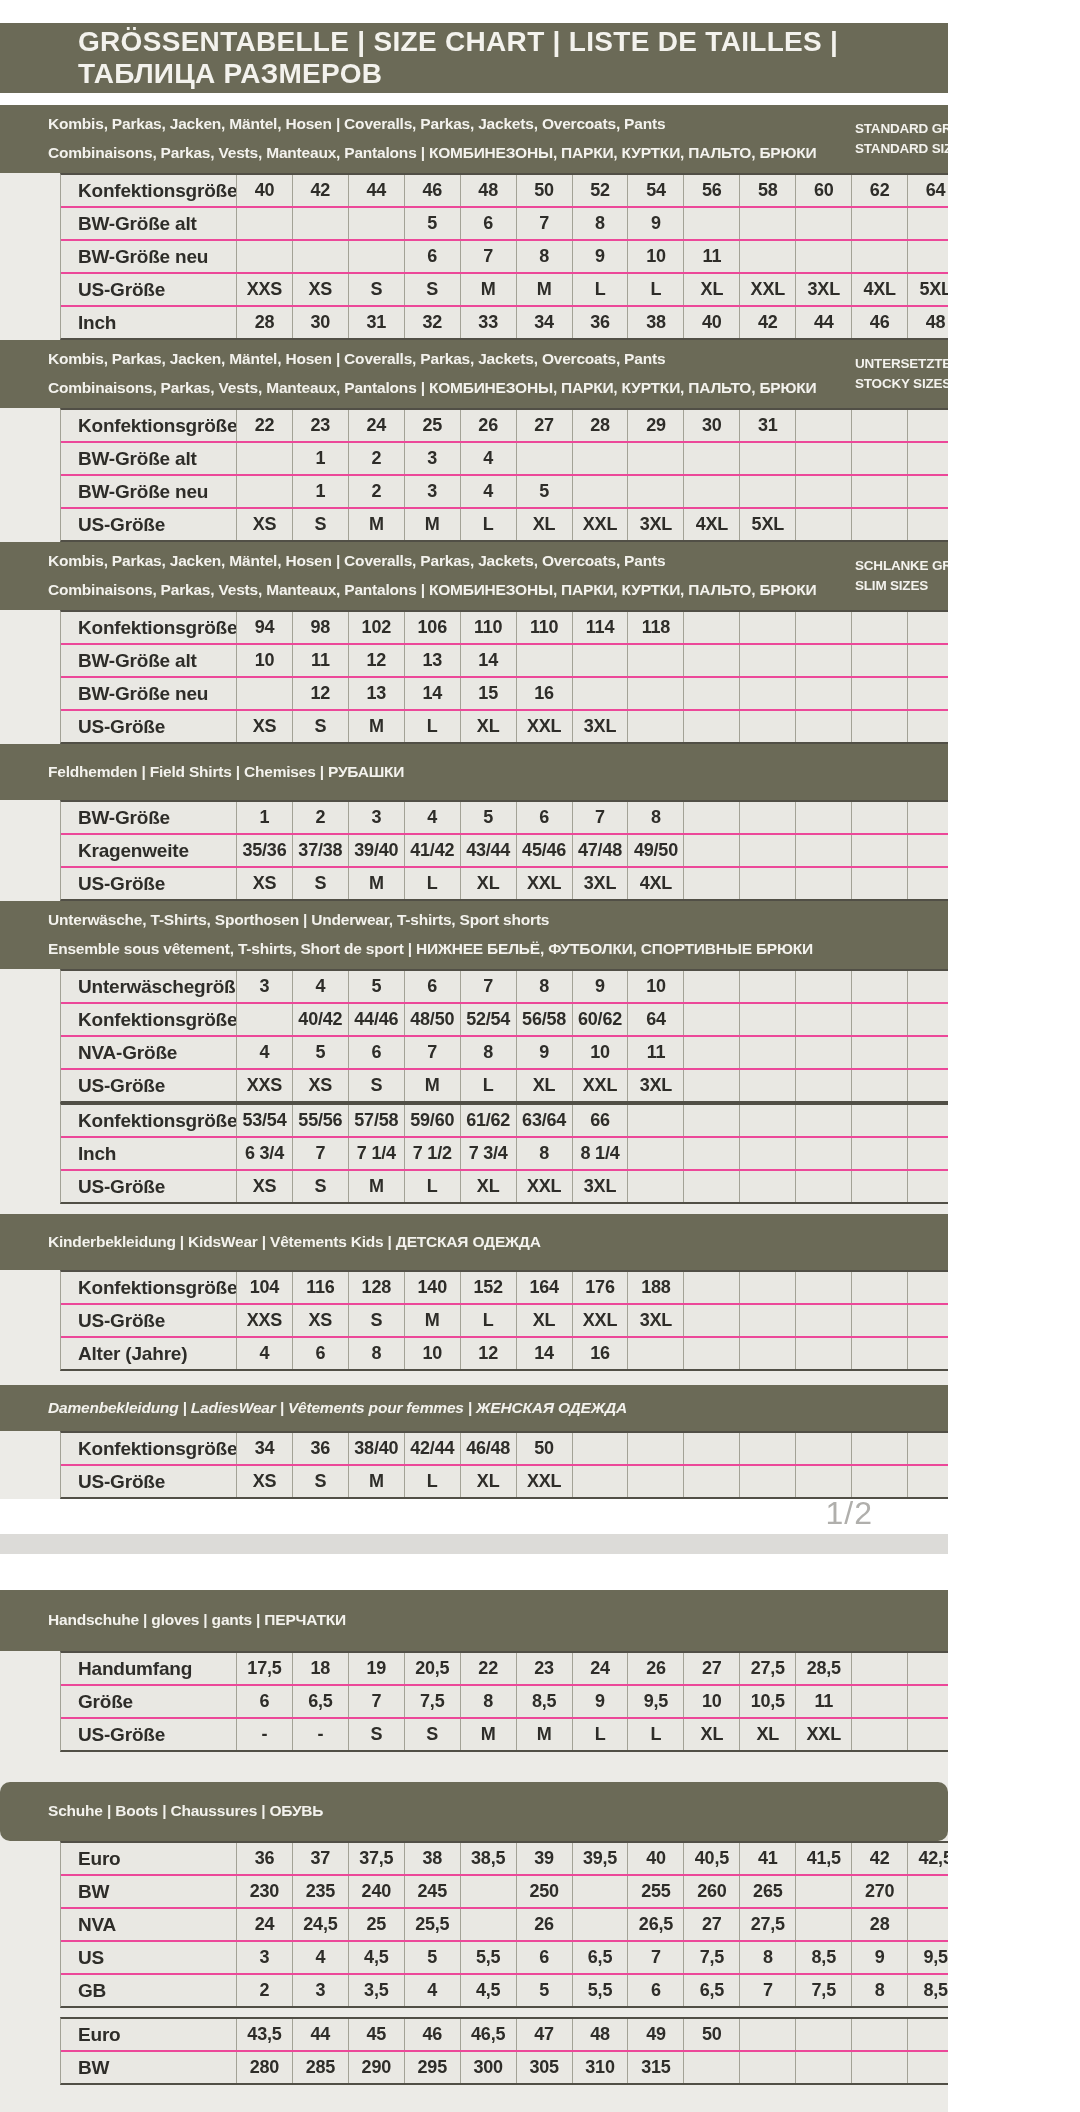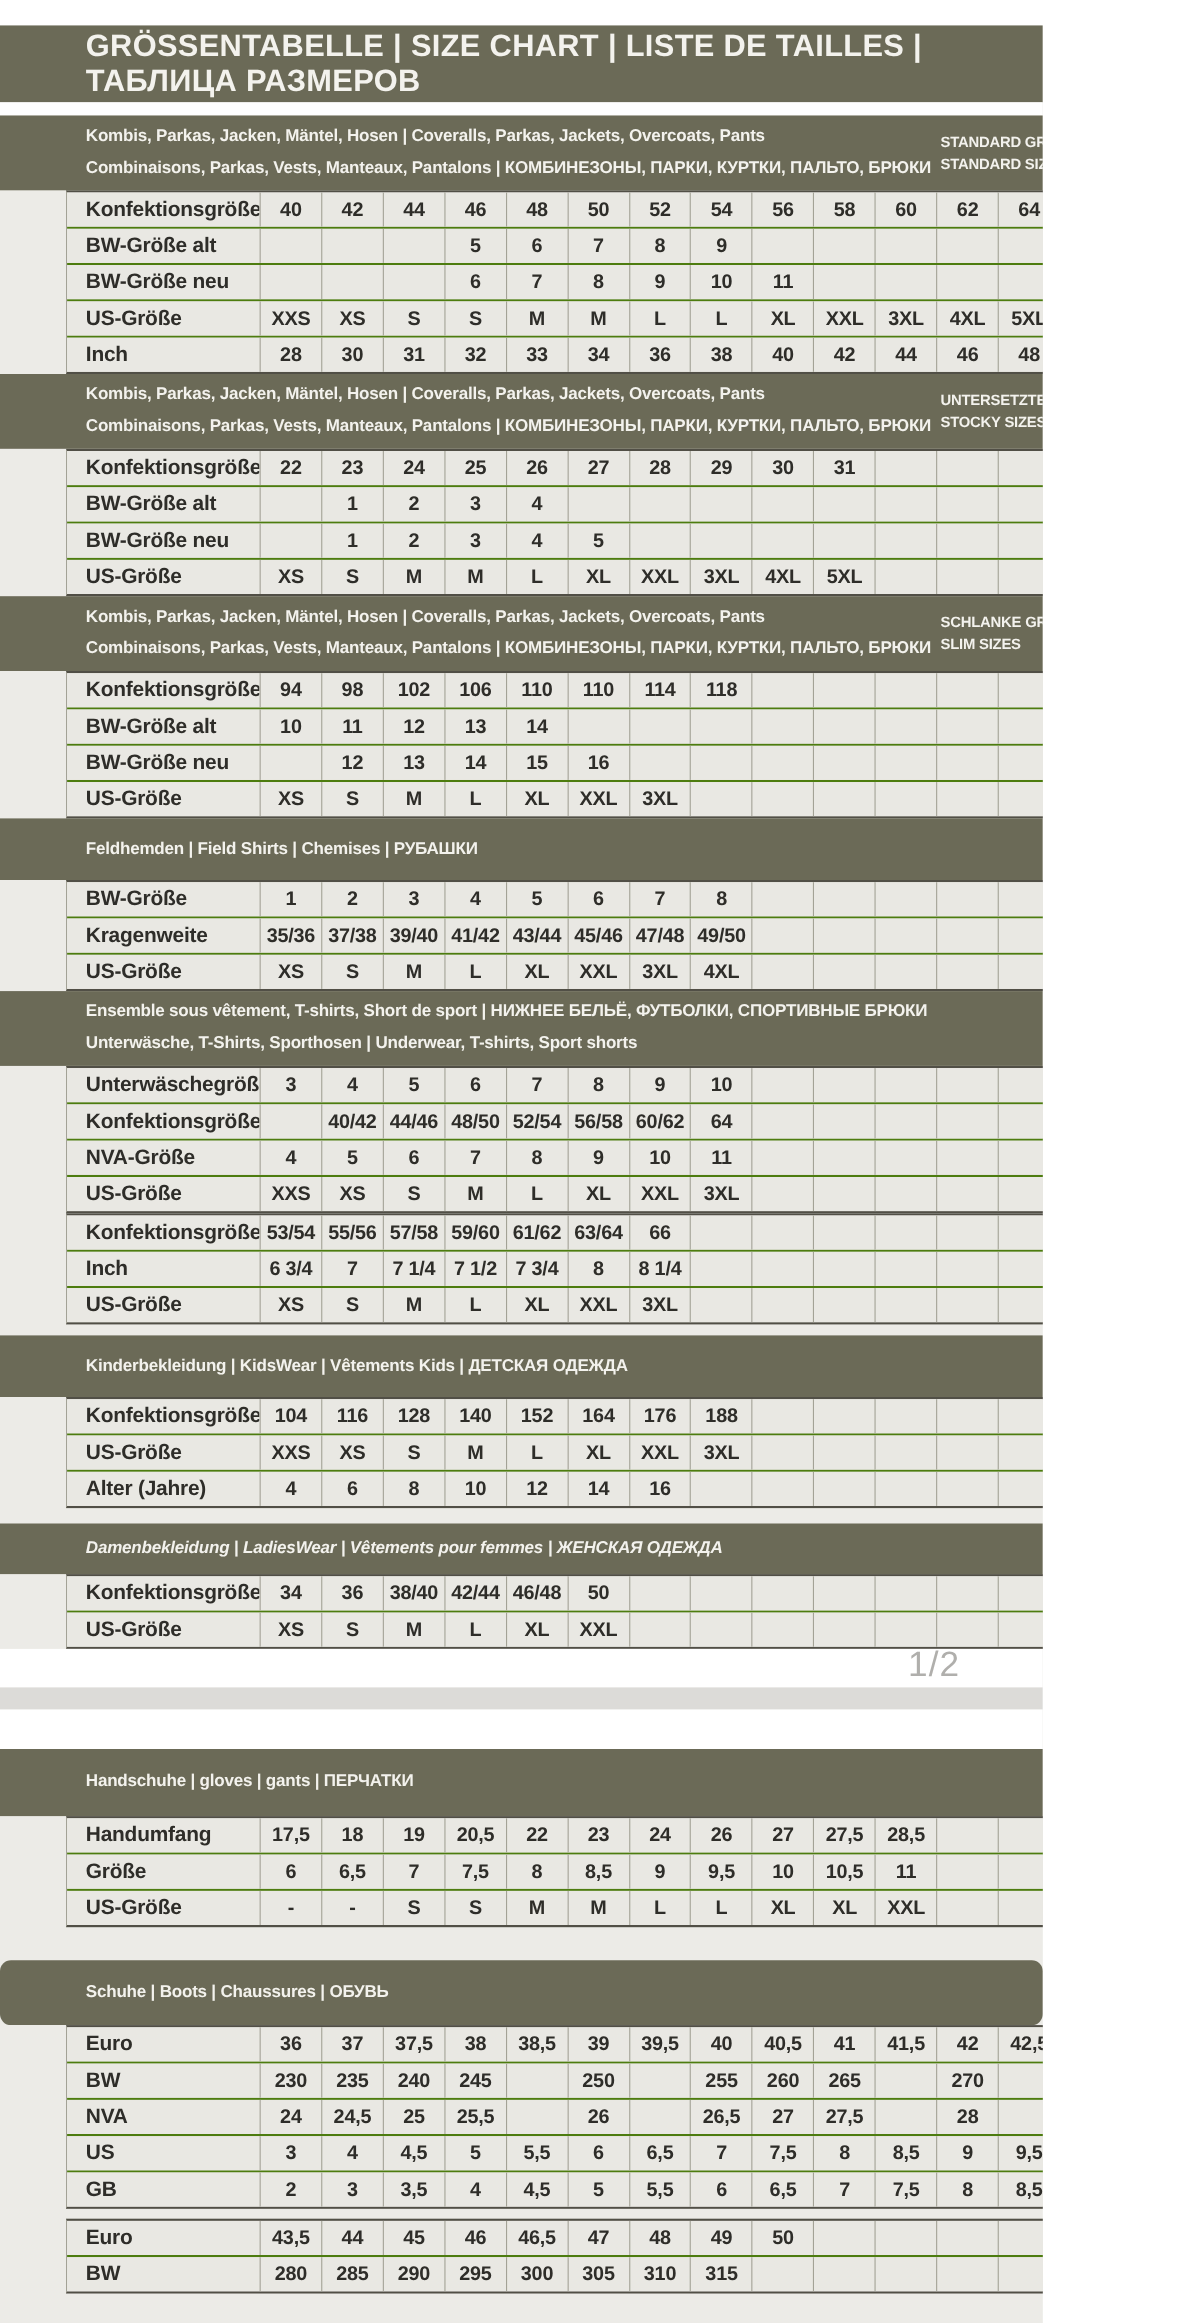--- a/index.html
+++ b/index.html
@@ -9,35 +9,35 @@
     letter-spacing:-0.2px;position:relative;margin-top:23px;
   }
   .title-band{
     height:70px;background:#6b6a57;display:flex;align-items:center;
     padding-left:78px;color:#f3f2ed;font-size:28px;letter-spacing:.3px;
   }
   .white-gap{height:12px;background:#ffffff;}
   .band{
     background:#6b6a57;color:#f3f2ed;position:relative;
     display:flex;flex-direction:column;justify-content:center;
-    padding-left:78px;box-sizing:border-box;
+    padding-left:48px;box-sizing:border-box;
   }
   .band .bline{font-size:15.5px;line-height:1.85;white-space:nowrap;}
   .band .bright{
     position:absolute;left:855px;top:50%;transform:translateY(-50%);
     font-size:13.5px;line-height:1.45;white-space:nowrap;
   }
   .size-table{
     margin-left:60px;width:960px;box-sizing:border-box;
     border-top:2px solid #514f46;border-bottom:2px solid #514f46;
     border-left:1px solid #a3a296;border-right:1px solid #a3a296;
     background:#e9e8e3;
   }
   .t-row{display:grid;grid-template-columns:175px repeat(14,1fr);height:31px;}
-  .t-row + .t-row{border-top:2px solid #4d7c0f;}
+  .t-row + .t-row{border-top:2px solid #ec4899;}
   .cell{
     border-left:1px solid #a3a296;display:flex;align-items:center;justify-content:center;
     font-size:18px;background:#e9e8e3;overflow:hidden;white-space:nowrap;
   }
   .cell.label{border-left:none;justify-content:flex-start;padding-left:17px;font-size:19px;}
   .page-break{height:91px;background:#ffffff;position:relative;}
   .page-break .stripe{position:absolute;left:0;right:0;top:35px;height:20px;background:#dcdbd8;}
   .page-break .pnum{
     position:absolute;right:75px;top:-4px;font-size:32px;font-weight:400;
     color:#b0afac;letter-spacing:1px;
@@ -362,22 +362,22 @@
             <div class="cell"></div>
             <div class="cell"></div>
             <div class="cell"></div>
             <div class="cell"></div>
             <div class="cell"></div>
           </div>
         </div>
       </div>
       <div class="section">
         <div class="band" style="height: 68px;">
+          <div class="bline">Unterwäsche, T-Shirts, Sporthosen | Underwear, T-shirts, Sport shorts</div>
           <div class="bline">Ensemble sous vêtement, T-shirts, Short de sport | НИЖНЕЕ БЕЛЬЁ, ФУТБОЛКИ, СПОРТИВНЫЕ БРЮКИ</div>
-          <div class="bline">Unterwäsche, T-Shirts, Sporthosen | Underwear, T-shirts, Sport shorts</div>
         </div>
         <div class="size-table">
           <div class="t-row">
             <div class="cell label">Unterwäschegröße</div>
             <div class="cell">3</div>
             <div class="cell">4</div>
             <div class="cell">5</div>
             <div class="cell">6</div>
             <div class="cell">7</div>
             <div class="cell">8</div>

